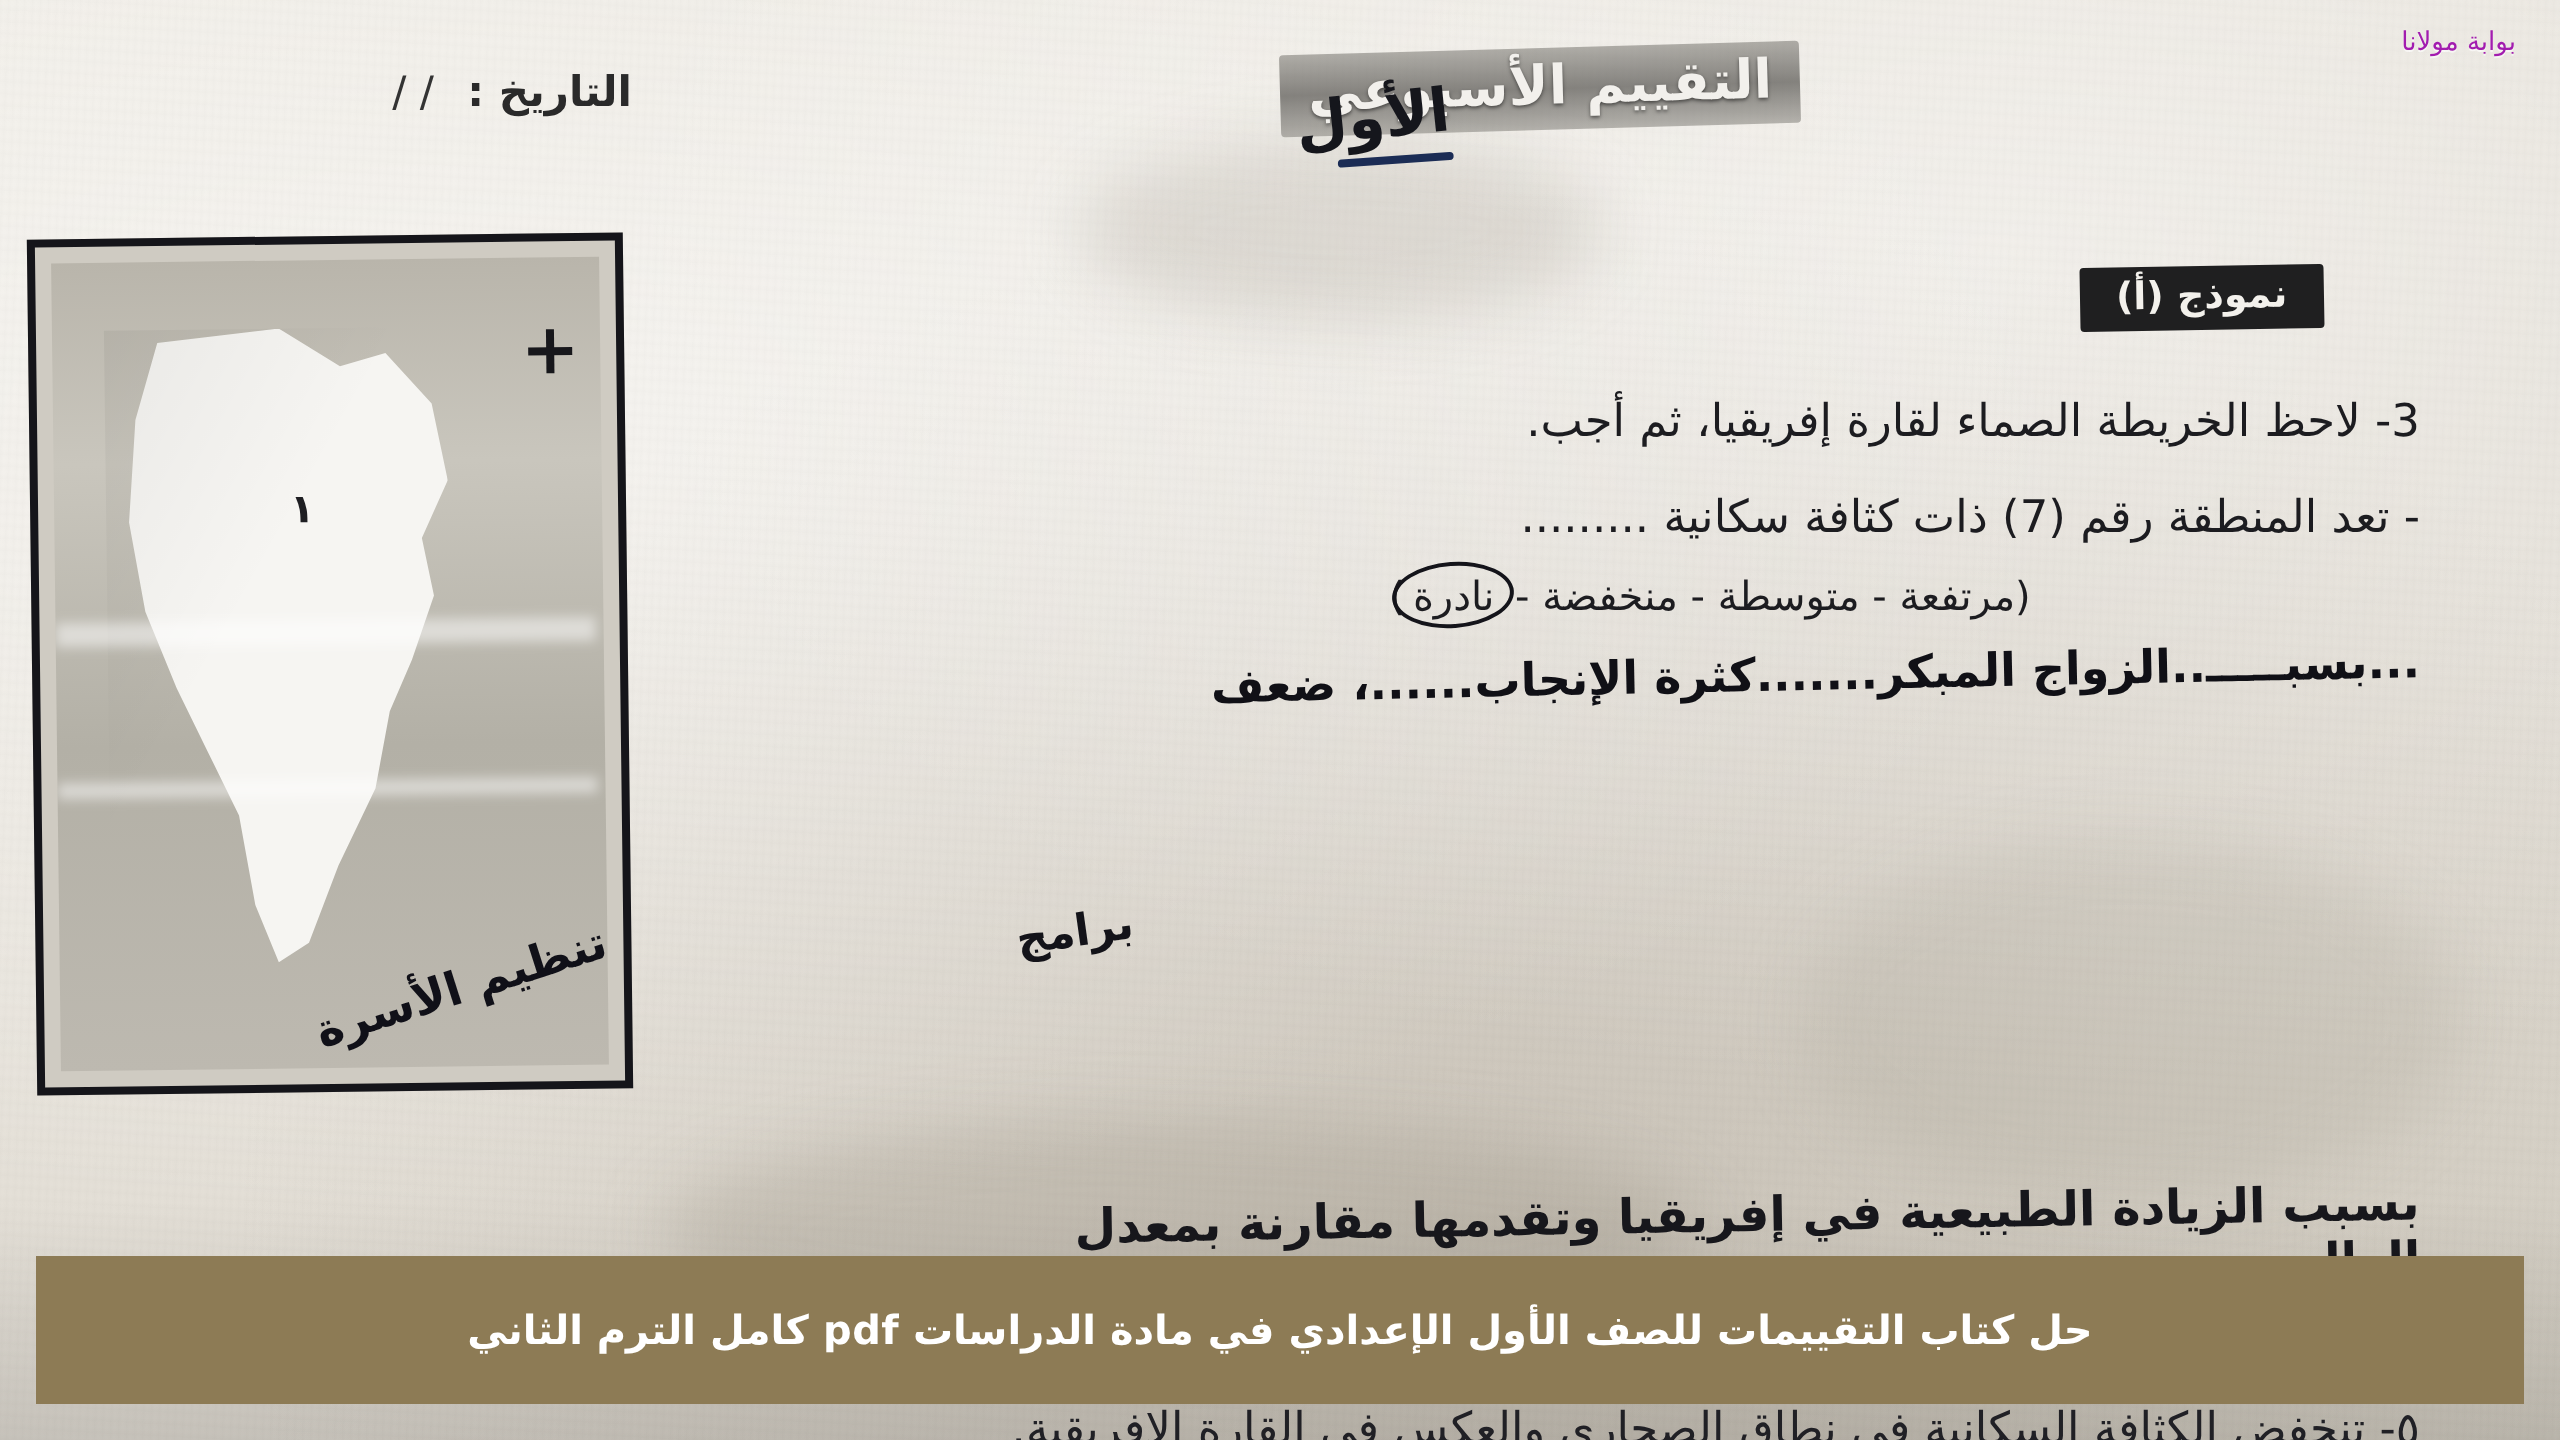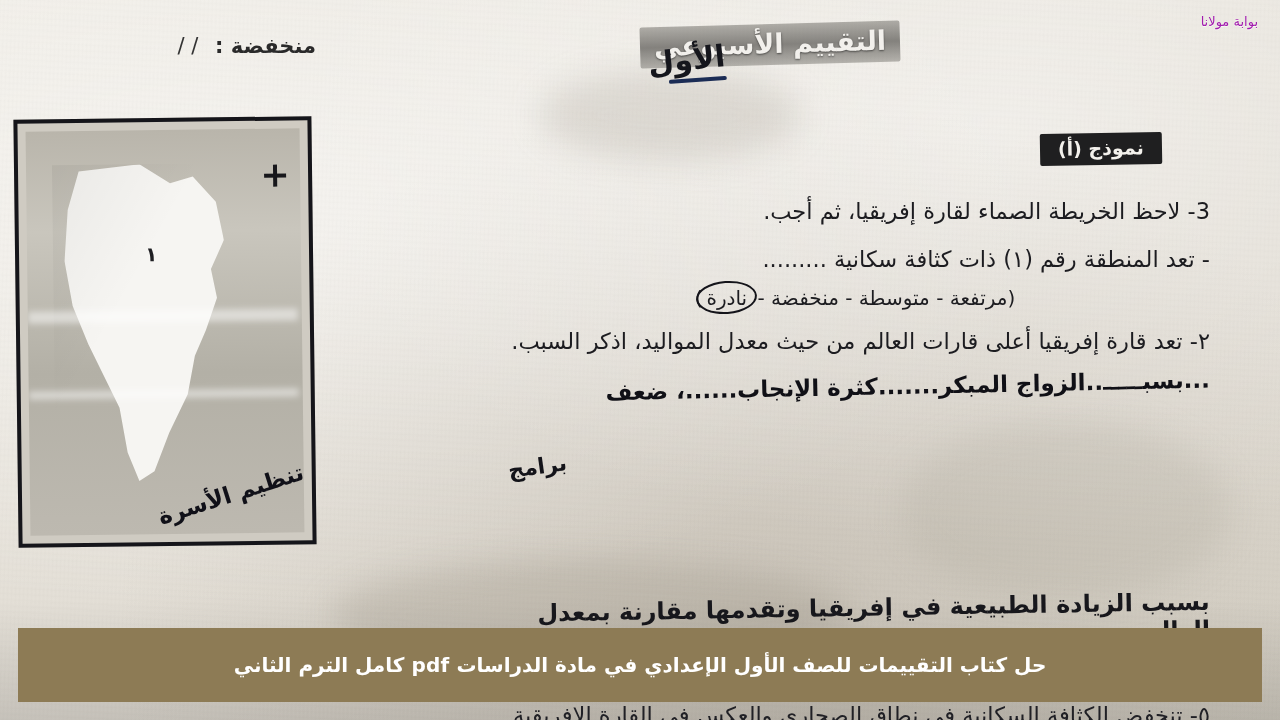--- a/index.html
+++ b/index.html
@@ -333,21 +333,21 @@
   <div id="paper"></div>
   <div id="grain"></div>
 
   <div class="smudge" style="left:540px;top:70px;width:260px;height:90px;background:rgba(160,152,138,0.25);"></div>
   <div class="smudge" style="left:330px;top:560px;width:520px;height:110px;background:rgba(150,142,128,0.28);"></div>
   <div class="smudge" style="left:900px;top:420px;width:330px;height:180px;background:rgba(170,162,148,0.22);"></div>
 
   <div id="watermark">بوابة مولانا</div>
 
   <div id="date-line">
-    <span class="lbl">منخفضة :</span>
+    <span class="lbl">التاريخ :</span>
     <span class="slots">/      /</span>
   </div>
 
   <div id="header-area">
     <div id="title-band">
       <span class="t">التقييم الأسبوعي</span>
     </div>
     <div id="title-hand">
       <span>الأول</span>
       <span class="u"></span>
@@ -365,27 +365,26 @@
       <div id="region-label">١</div>
       <div id="map-cross"></div>
     </div>
     <div id="map-hand">تنظيم الأسرة</div>
   </div>
 
   <div id="questions">
 
     <div class="q">3- لاحظ الخريطة الصماء لقارة إفريقيا، ثم أجب.</div>
 
-    <div class="q">- تعد المنطقة رقم (١) ذات كثافة سكانية .........</div>
+    <div class="q">- تعد المنطقة رقم (7) ذات كثافة سكانية .........</div>
 
     <div class="opts">
       <span>(مرتفعة - متوسطة - منخفضة - </span><span class="circled">نادرة</span><span>)</span>
     </div>
 
-    <div class="q">٢- تعد قارة إفريقيا أعلى قارات العالم من حيث معدل المواليد، اذكر السبب.</div>
 
     <div class="answer">...بسبـــــ..الزواج المبكر.......كثرة الإنجاب......، ضعف</div>
 
 
     <div id="q3-extra">برامج</div>
 
     <div id="ans3">بسبب الزيادة الطبيعية في إفريقيا وتقدمها مقارنة بمعدل العالمي .........</div>
 
     <div id="q4">٤- .........</div>
 

